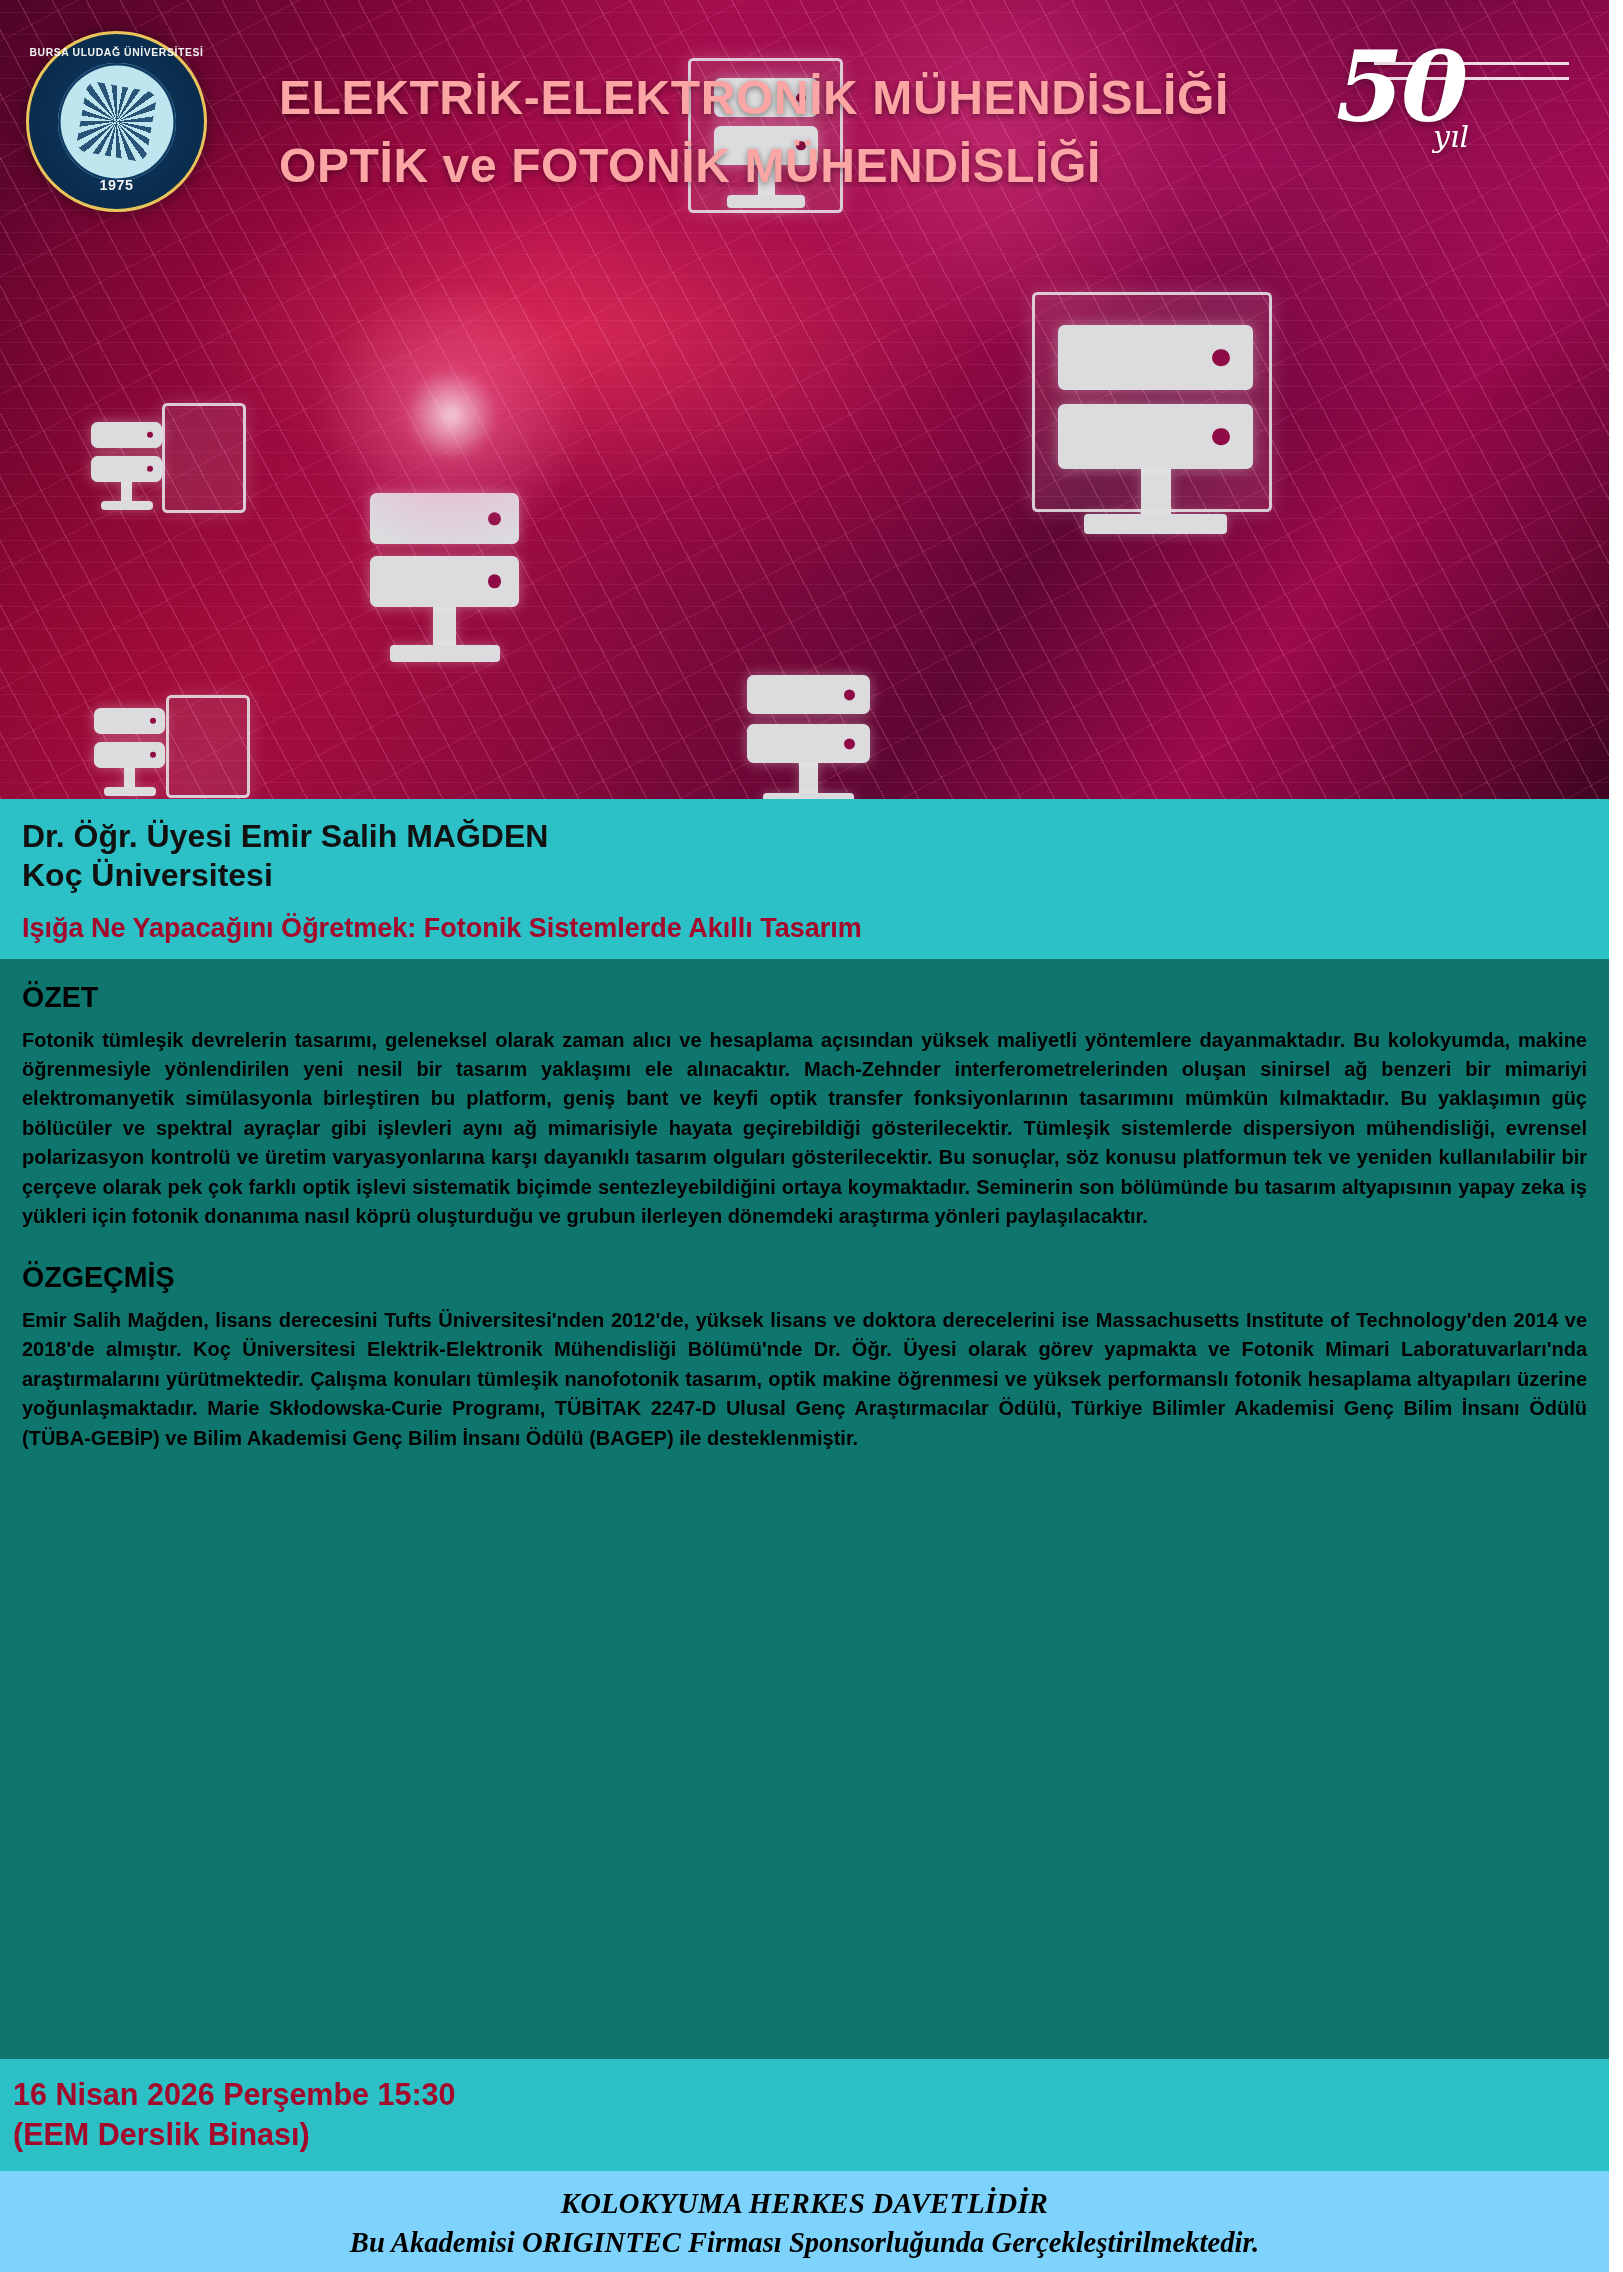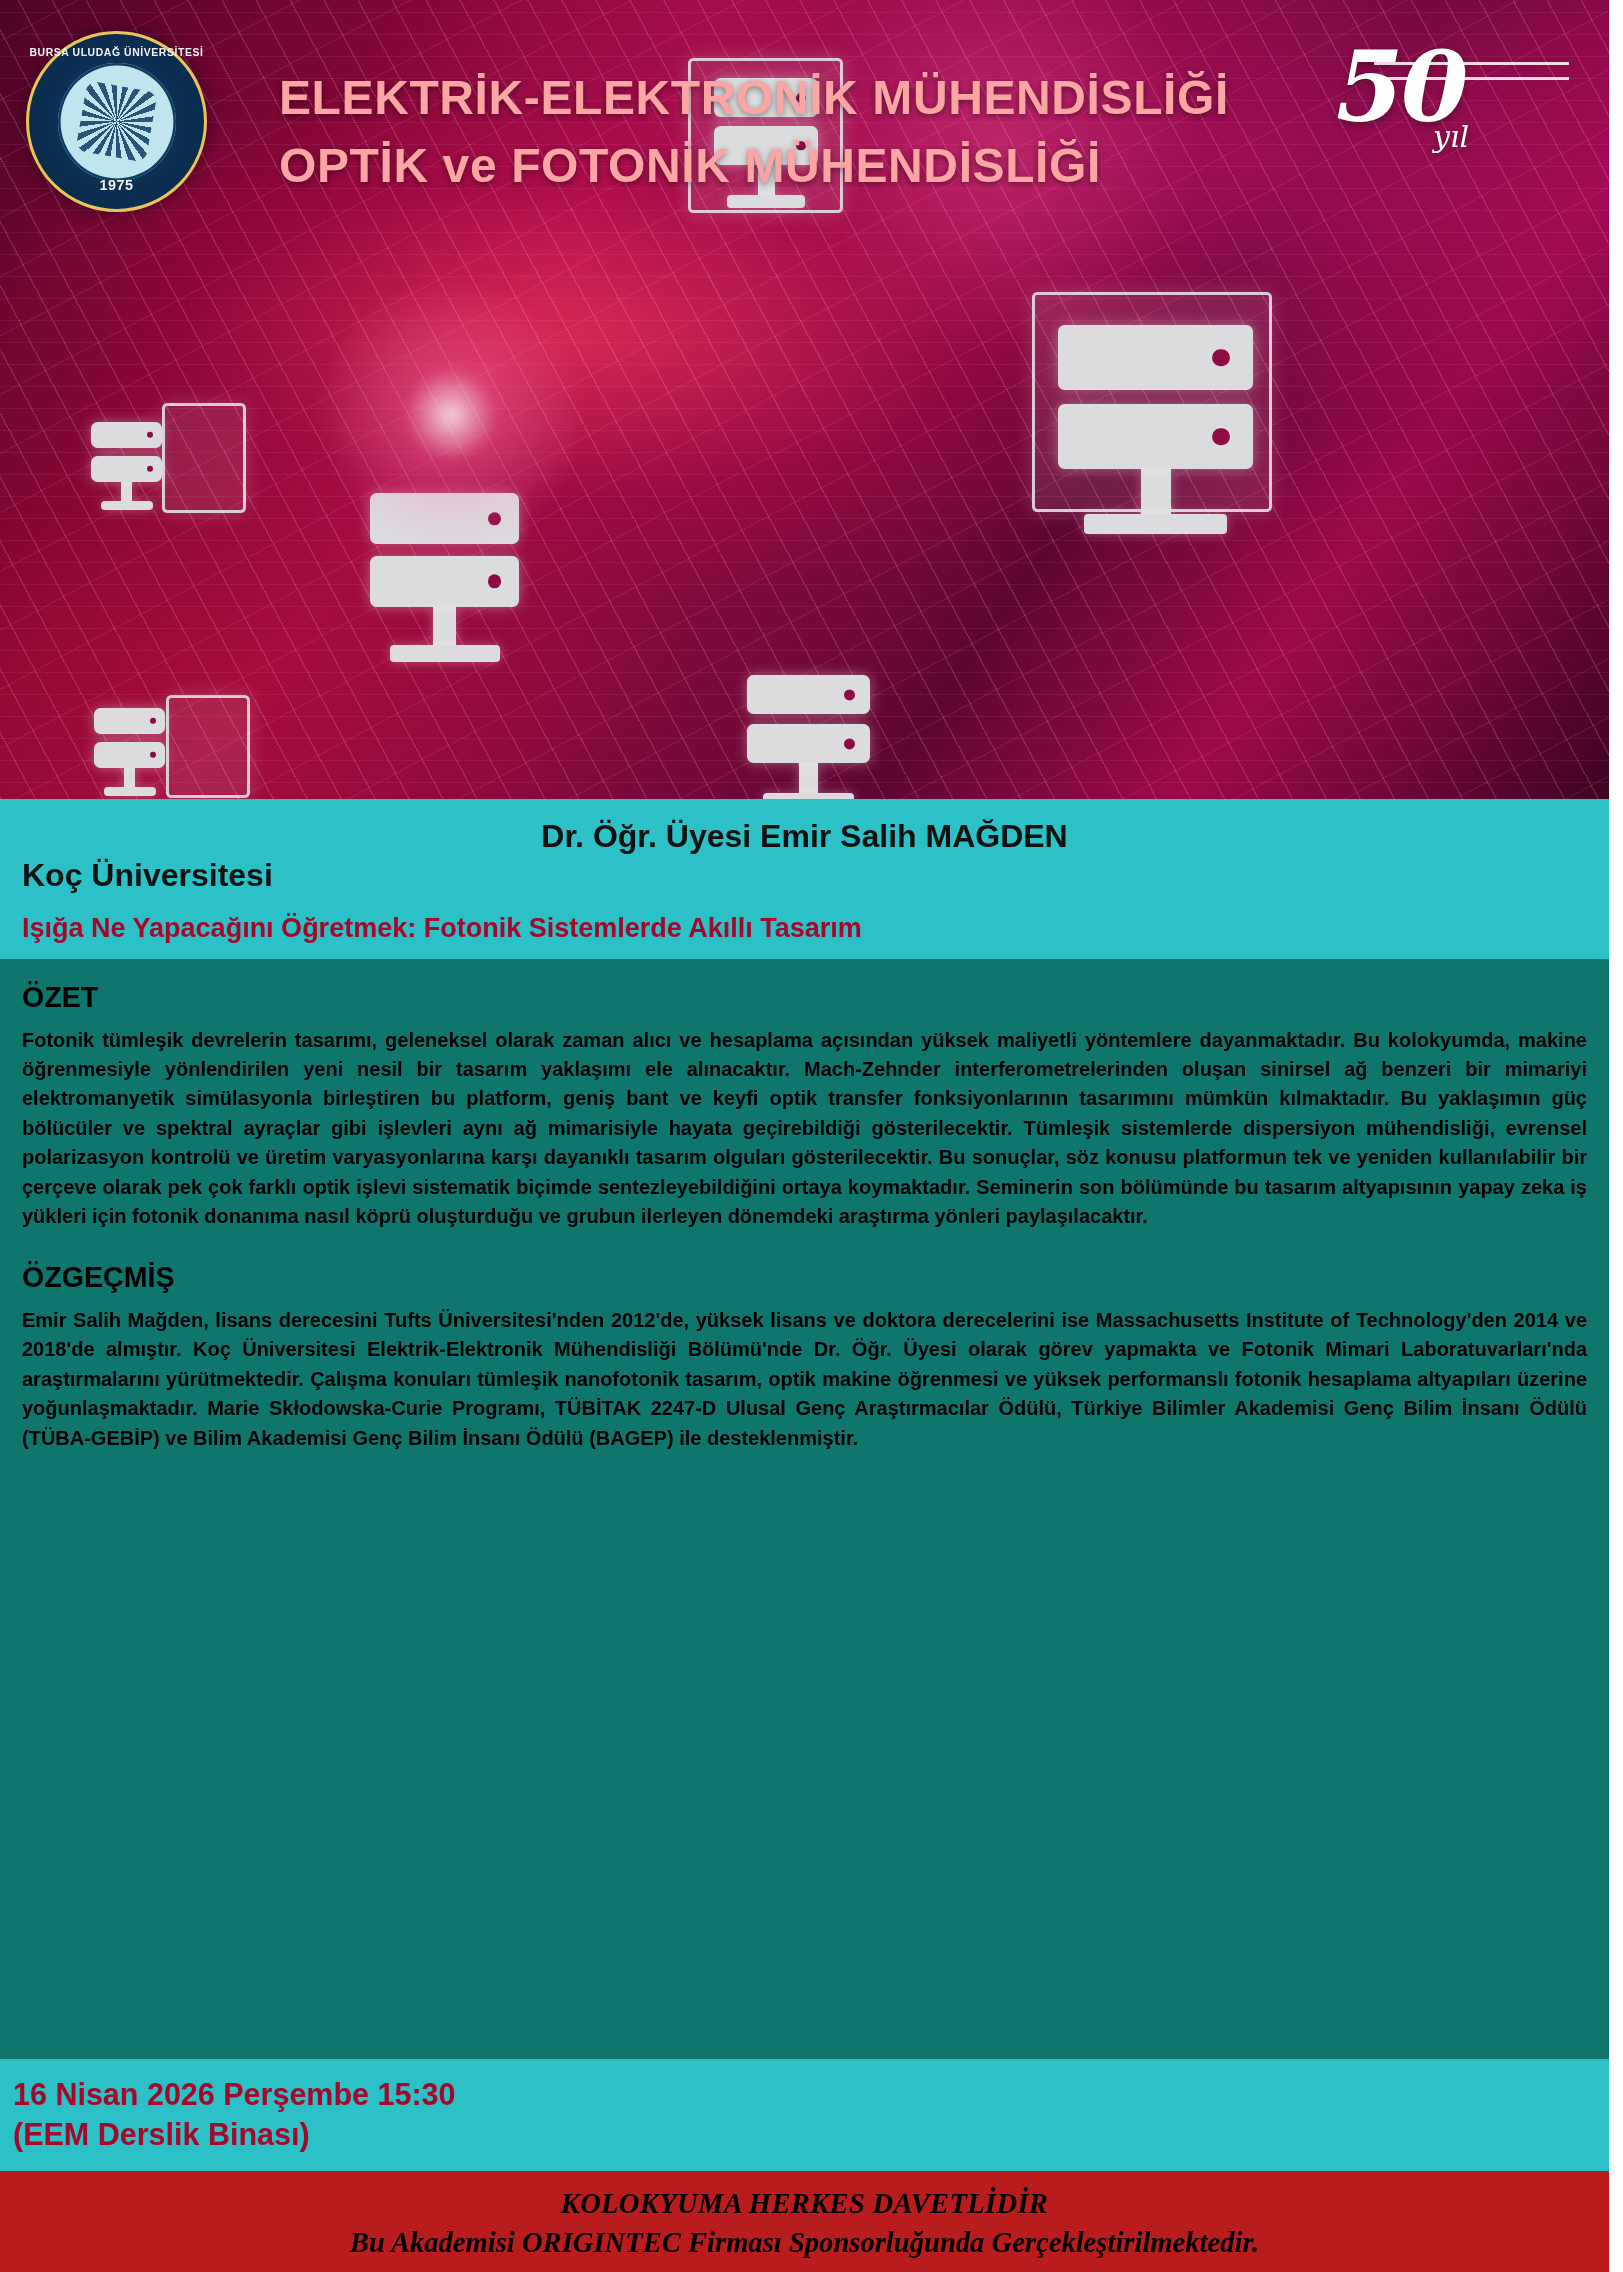--- a/index.html
+++ b/index.html
@@ -218,21 +218,20 @@
   
   .speaker-band {
     background: #2cc0c7;
     padding: 18px 22px 14.3px 22px;
   }
   .speaker-name {
     color: #111111;
     font-size: 32px;
     font-weight: bold;
     line-height: 1.22;
-    text-align: center;
   }
   .speaker-aff {
     color: #111111;
     font-size: 32px;
     font-weight: bold;
     line-height: 1.22;
   }
   .talk-title {
     color: #a4082a;
     font-size: 27px;
@@ -269,21 +268,21 @@
     padding: 14.3px 13px 17px 13px;
     text-align: left;
   }
   .footer-band .f-line {
     color: #a4082a;
     font-size: 30.5px;
     font-weight: bold;
     line-height: 1.32;
   }
   .footer-bottom {
-    background: #b91c1c;
+    background: #7dd3fc;
     text-align: center;
     padding: 17px 13px 14.3px 13px;
   }
   .footer-bottom .invite {
     font-family: "Liberation Serif", serif;
     font-style: italic;
     font-weight: bold;
     font-size: 28.6px;
     color: #000000;
     letter-spacing: 0.3px;

